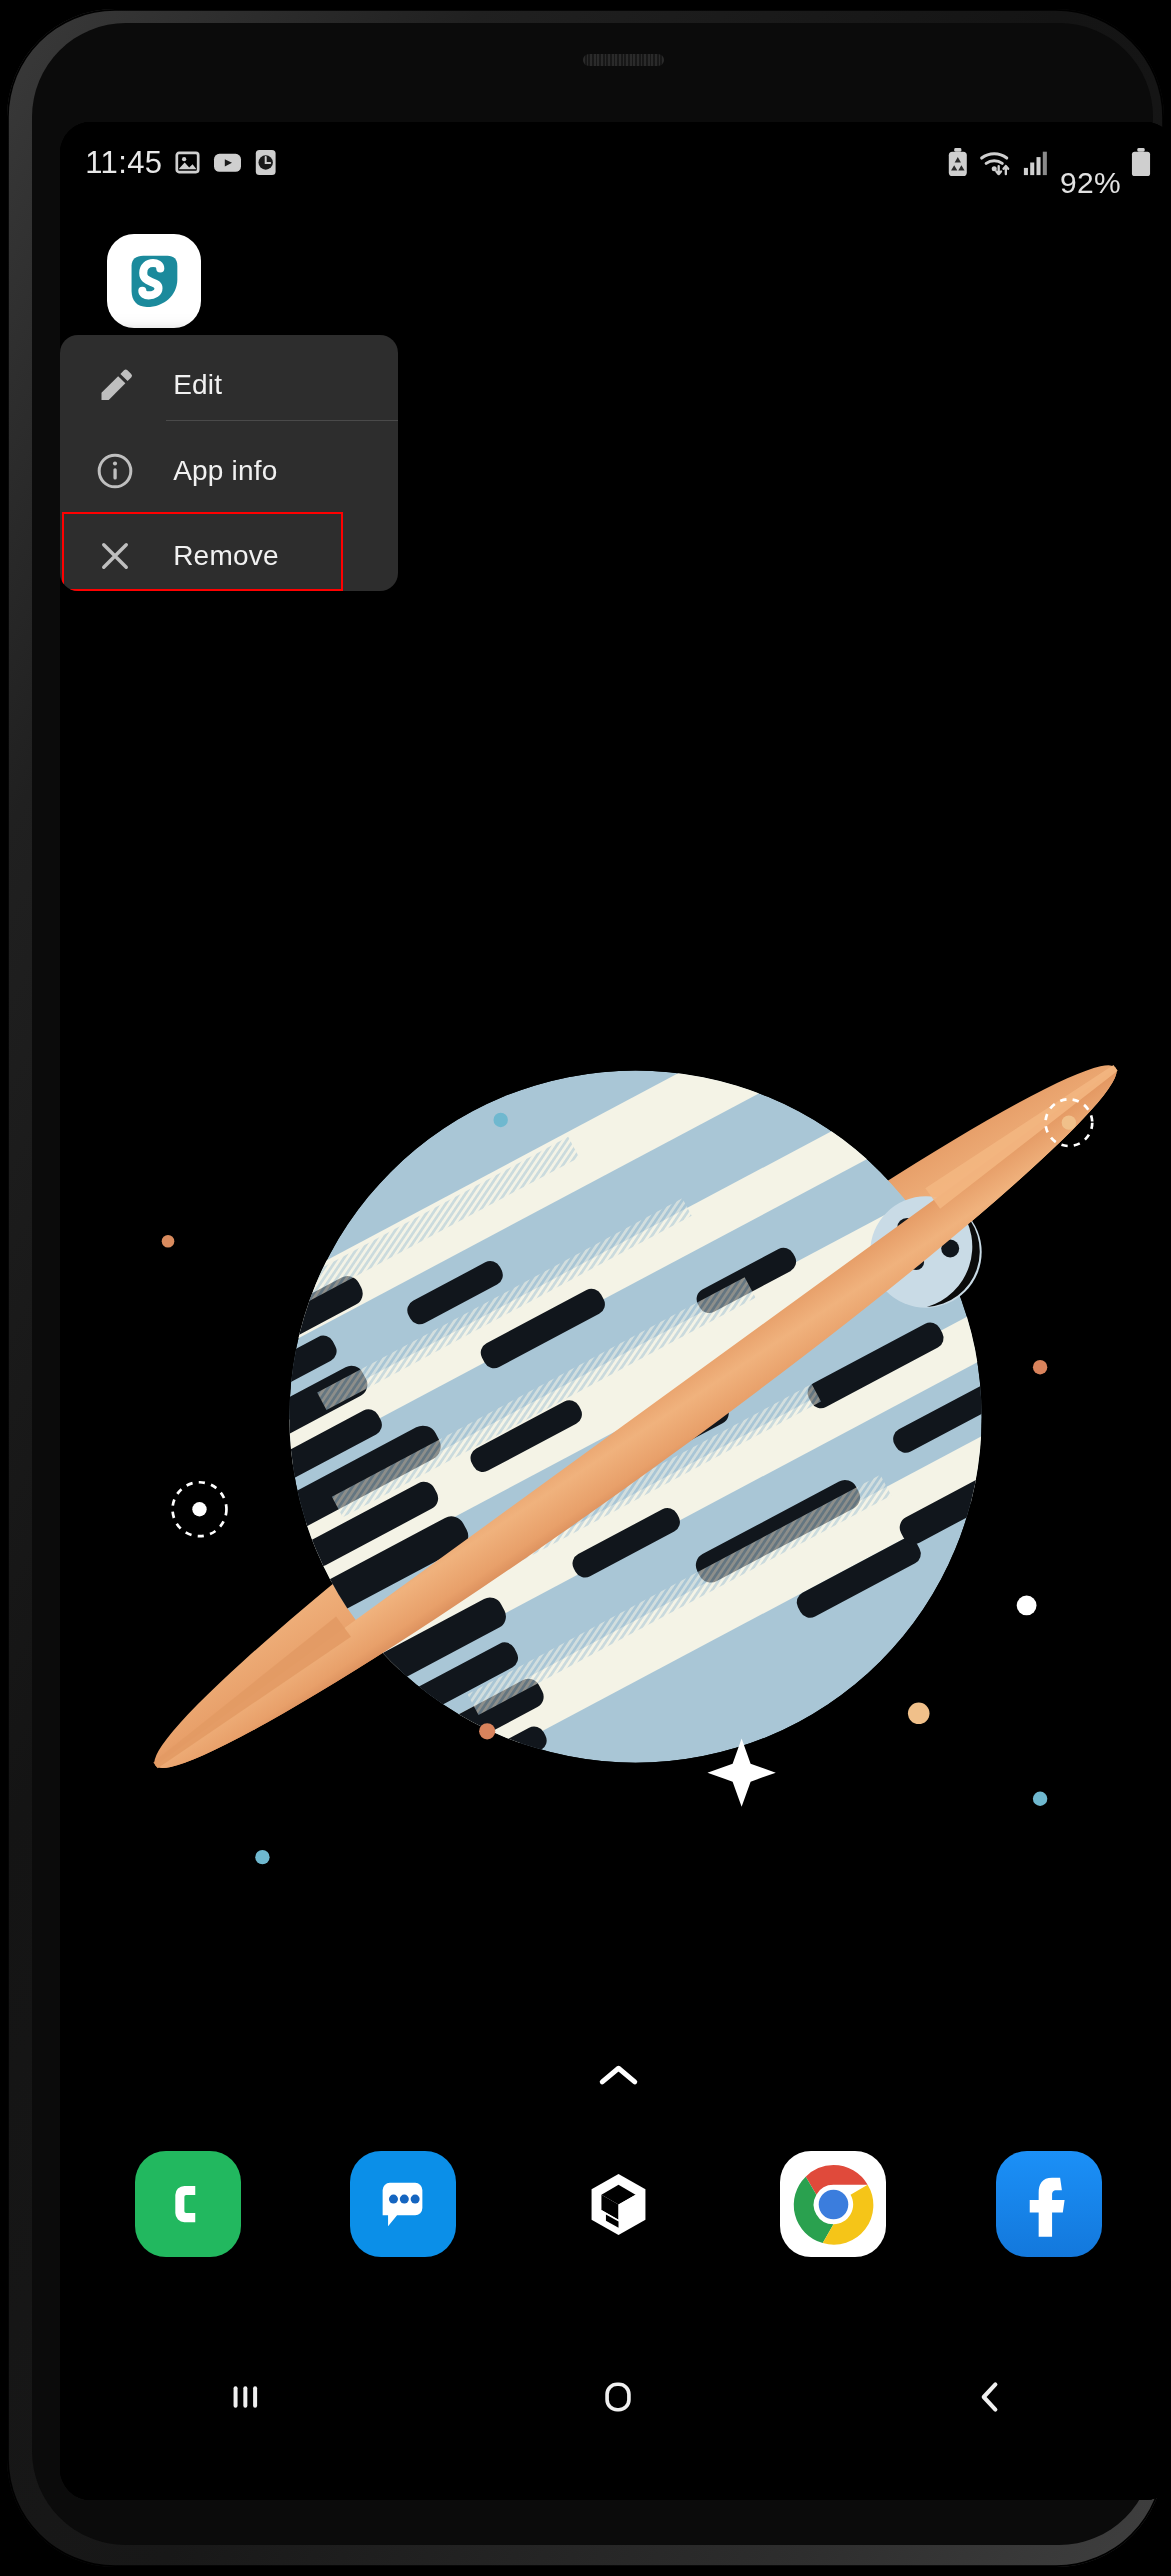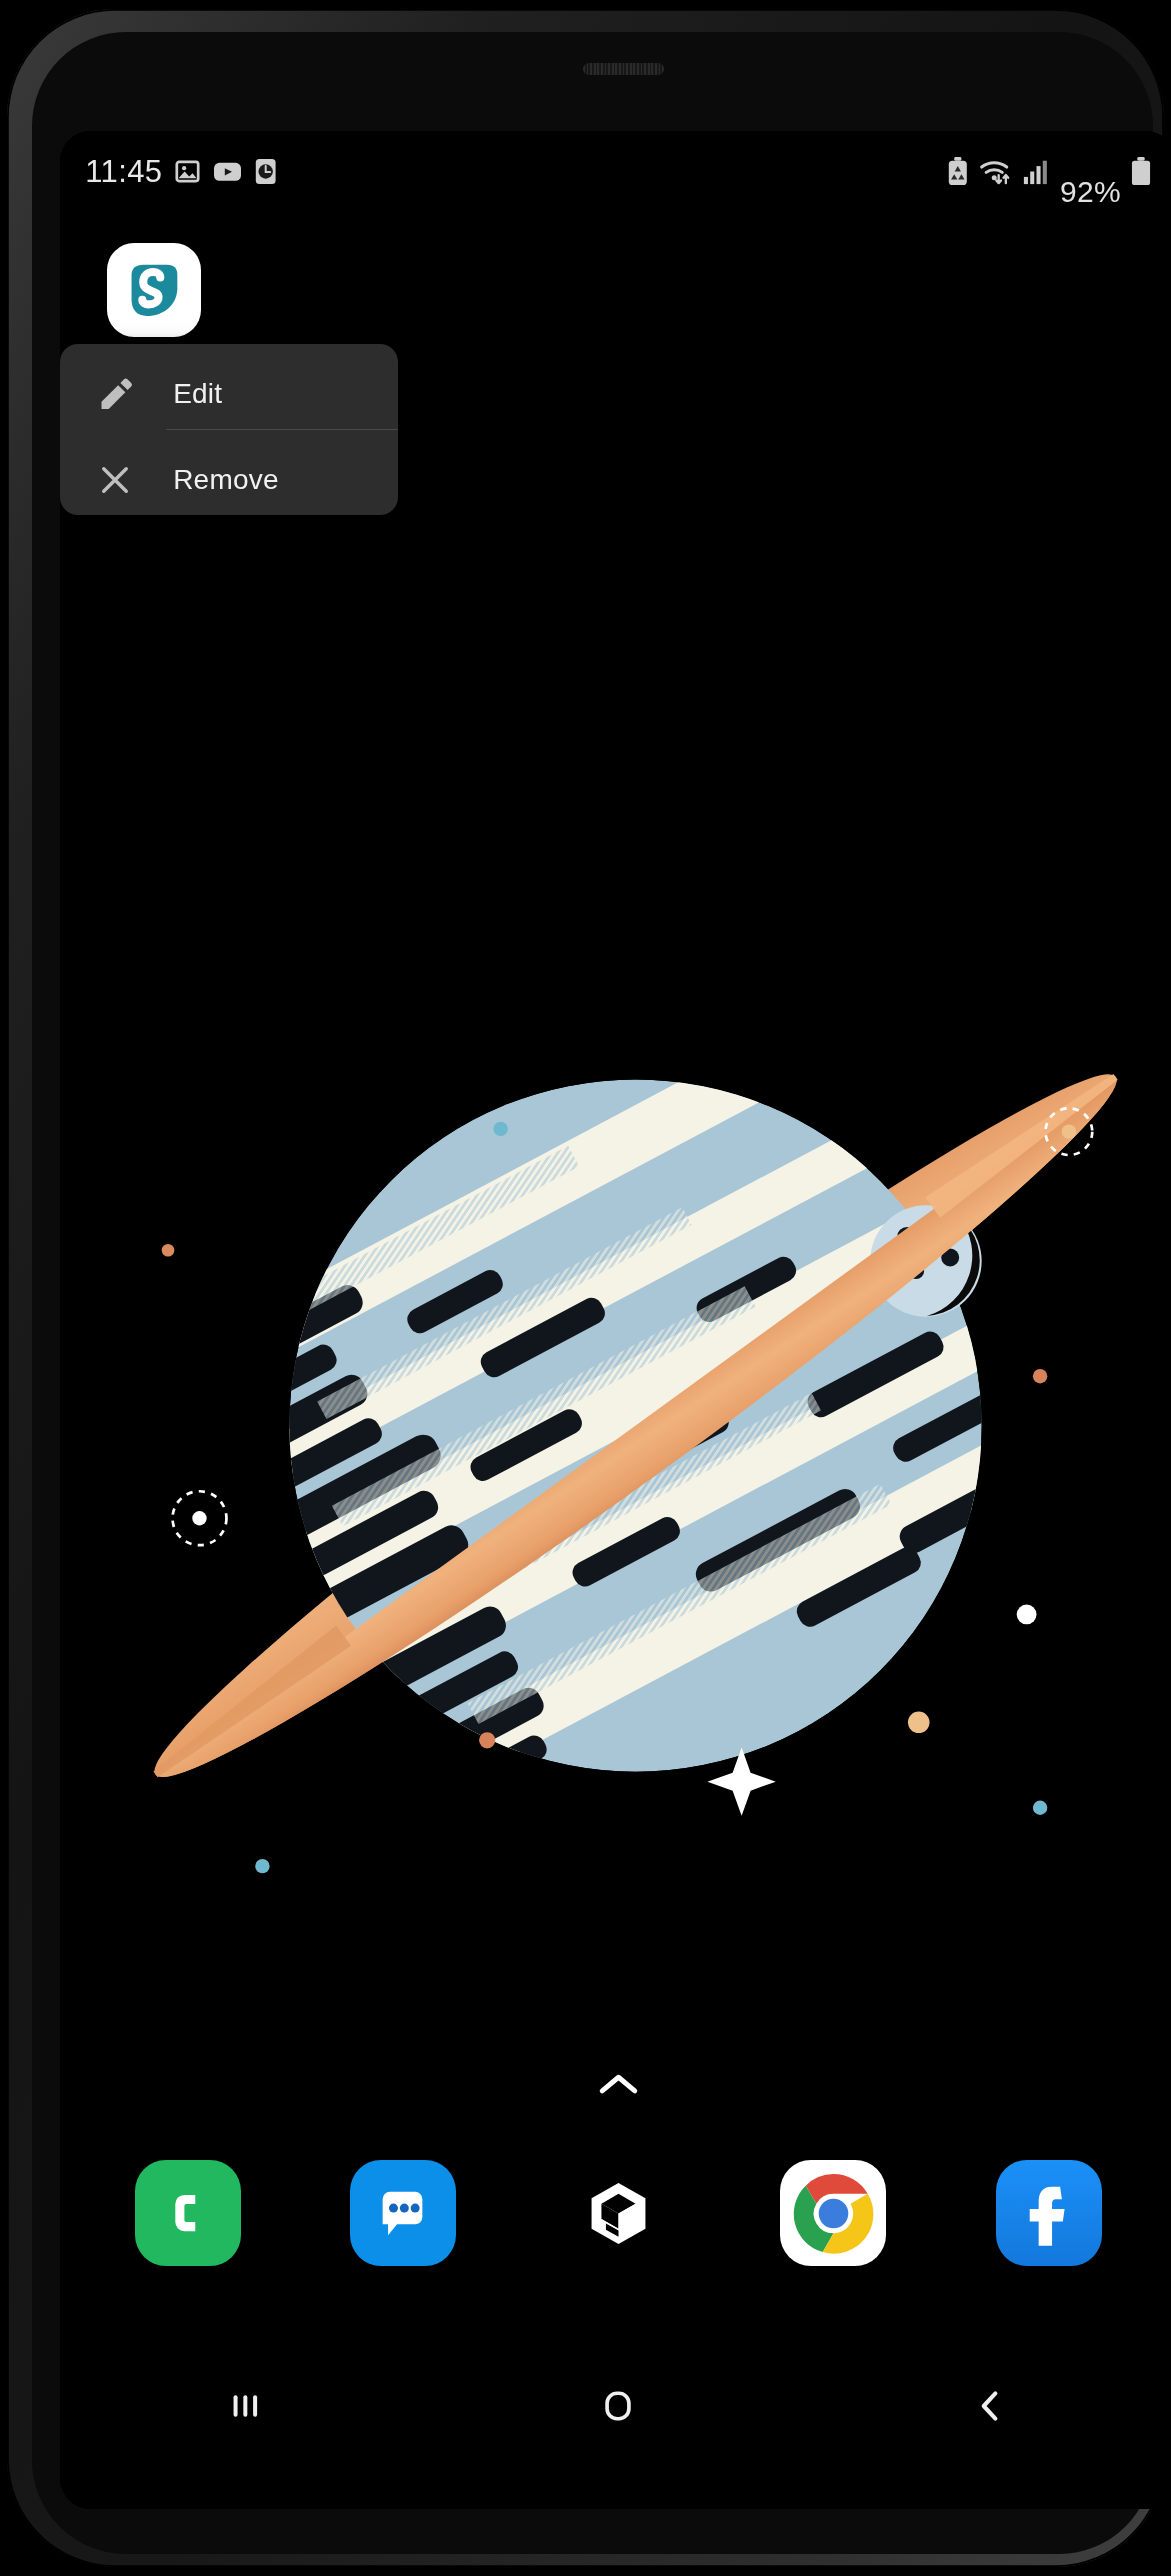--- a/index.html
+++ b/index.html
@@ -6,21 +6,21 @@
   body{width:1172px;height:2576px;overflow:hidden;font-family:"Liberation Sans",sans-serif;}
 
   
   #phone-frame{
     position:absolute;left:7.2px;top:9px;width:1157px;height:2558px;
     border-radius:108px;
     background:linear-gradient(120deg,#3a3a3a 0%,#202020 18%,#141414 40%,#181818 62%,#2e2e2e 86%,#404040 100%);
     box-shadow:0 0 0 1.8px #000 inset;
   }
   #phone-bezel{
-    position:absolute;left:25px;top:23px;width:1121px;height:2522px;
+    position:absolute;left:25px;top:14px;width:1121px;height:2522px;
     border-radius:94px;
     background:#0b0b0b;
   }
   #speaker-grill{
     position:absolute;left:551px;top:31px;width:81px;height:11.7px;border-radius:6.3px;
     background:repeating-linear-gradient(90deg,#2c2c2c 0 1.8px,#181818 1.8px 3.6px);
     opacity:.95;
   }
   
   #screen{
@@ -303,20 +303,30 @@
             <svg width="36" height="36" viewBox="0 0 24 24">
               <path d="M3 17.2 L14.1 6.1 l4.8 4.8 L7.8 22 H3 z" fill="#bfbfbf"></path>
               <path d="M15.6 4.6 l2.4 -2.4 a1.6 1.6 0 0 1 2.3 0 l2.5 2.5 a1.6 1.6 0 0 1 0 2.3 l-2.4 2.4 z" fill="#bfbfbf"></path>
             </svg>
           </span>
           <span class="menu-label">Edit</span>
         </div>
 
         <div class="menu-divider"></div>
 
+        <div class="menu-item">
+          <span class="menu-icon">
+            <svg width="38" height="38" viewBox="0 0 24 24">
+              <circle cx="12" cy="12" r="10" fill="none" stroke="#bfbfbf" stroke-width="1.9"></circle>
+              <circle cx="12" cy="7.3" r="1.3" fill="#bfbfbf"></circle>
+              <rect x="11" y="10.2" width="2.1" height="7.2" rx="1" fill="#bfbfbf"></rect>
+            </svg>
+          </span>
+          <span class="menu-label">App info</span>
+        </div>
 
         <div class="menu-item">
           <span class="menu-icon">
             <svg width="36" height="36" viewBox="0 0 24 24">
               <path d="M4.5 4.5 L19.5 19.5 M19.5 4.5 L4.5 19.5" stroke="#bfbfbf" stroke-width="2.3" stroke-linecap="round"></path>
             </svg>
           </span>
           <span class="menu-label">Remove</span>
         </div>
 

